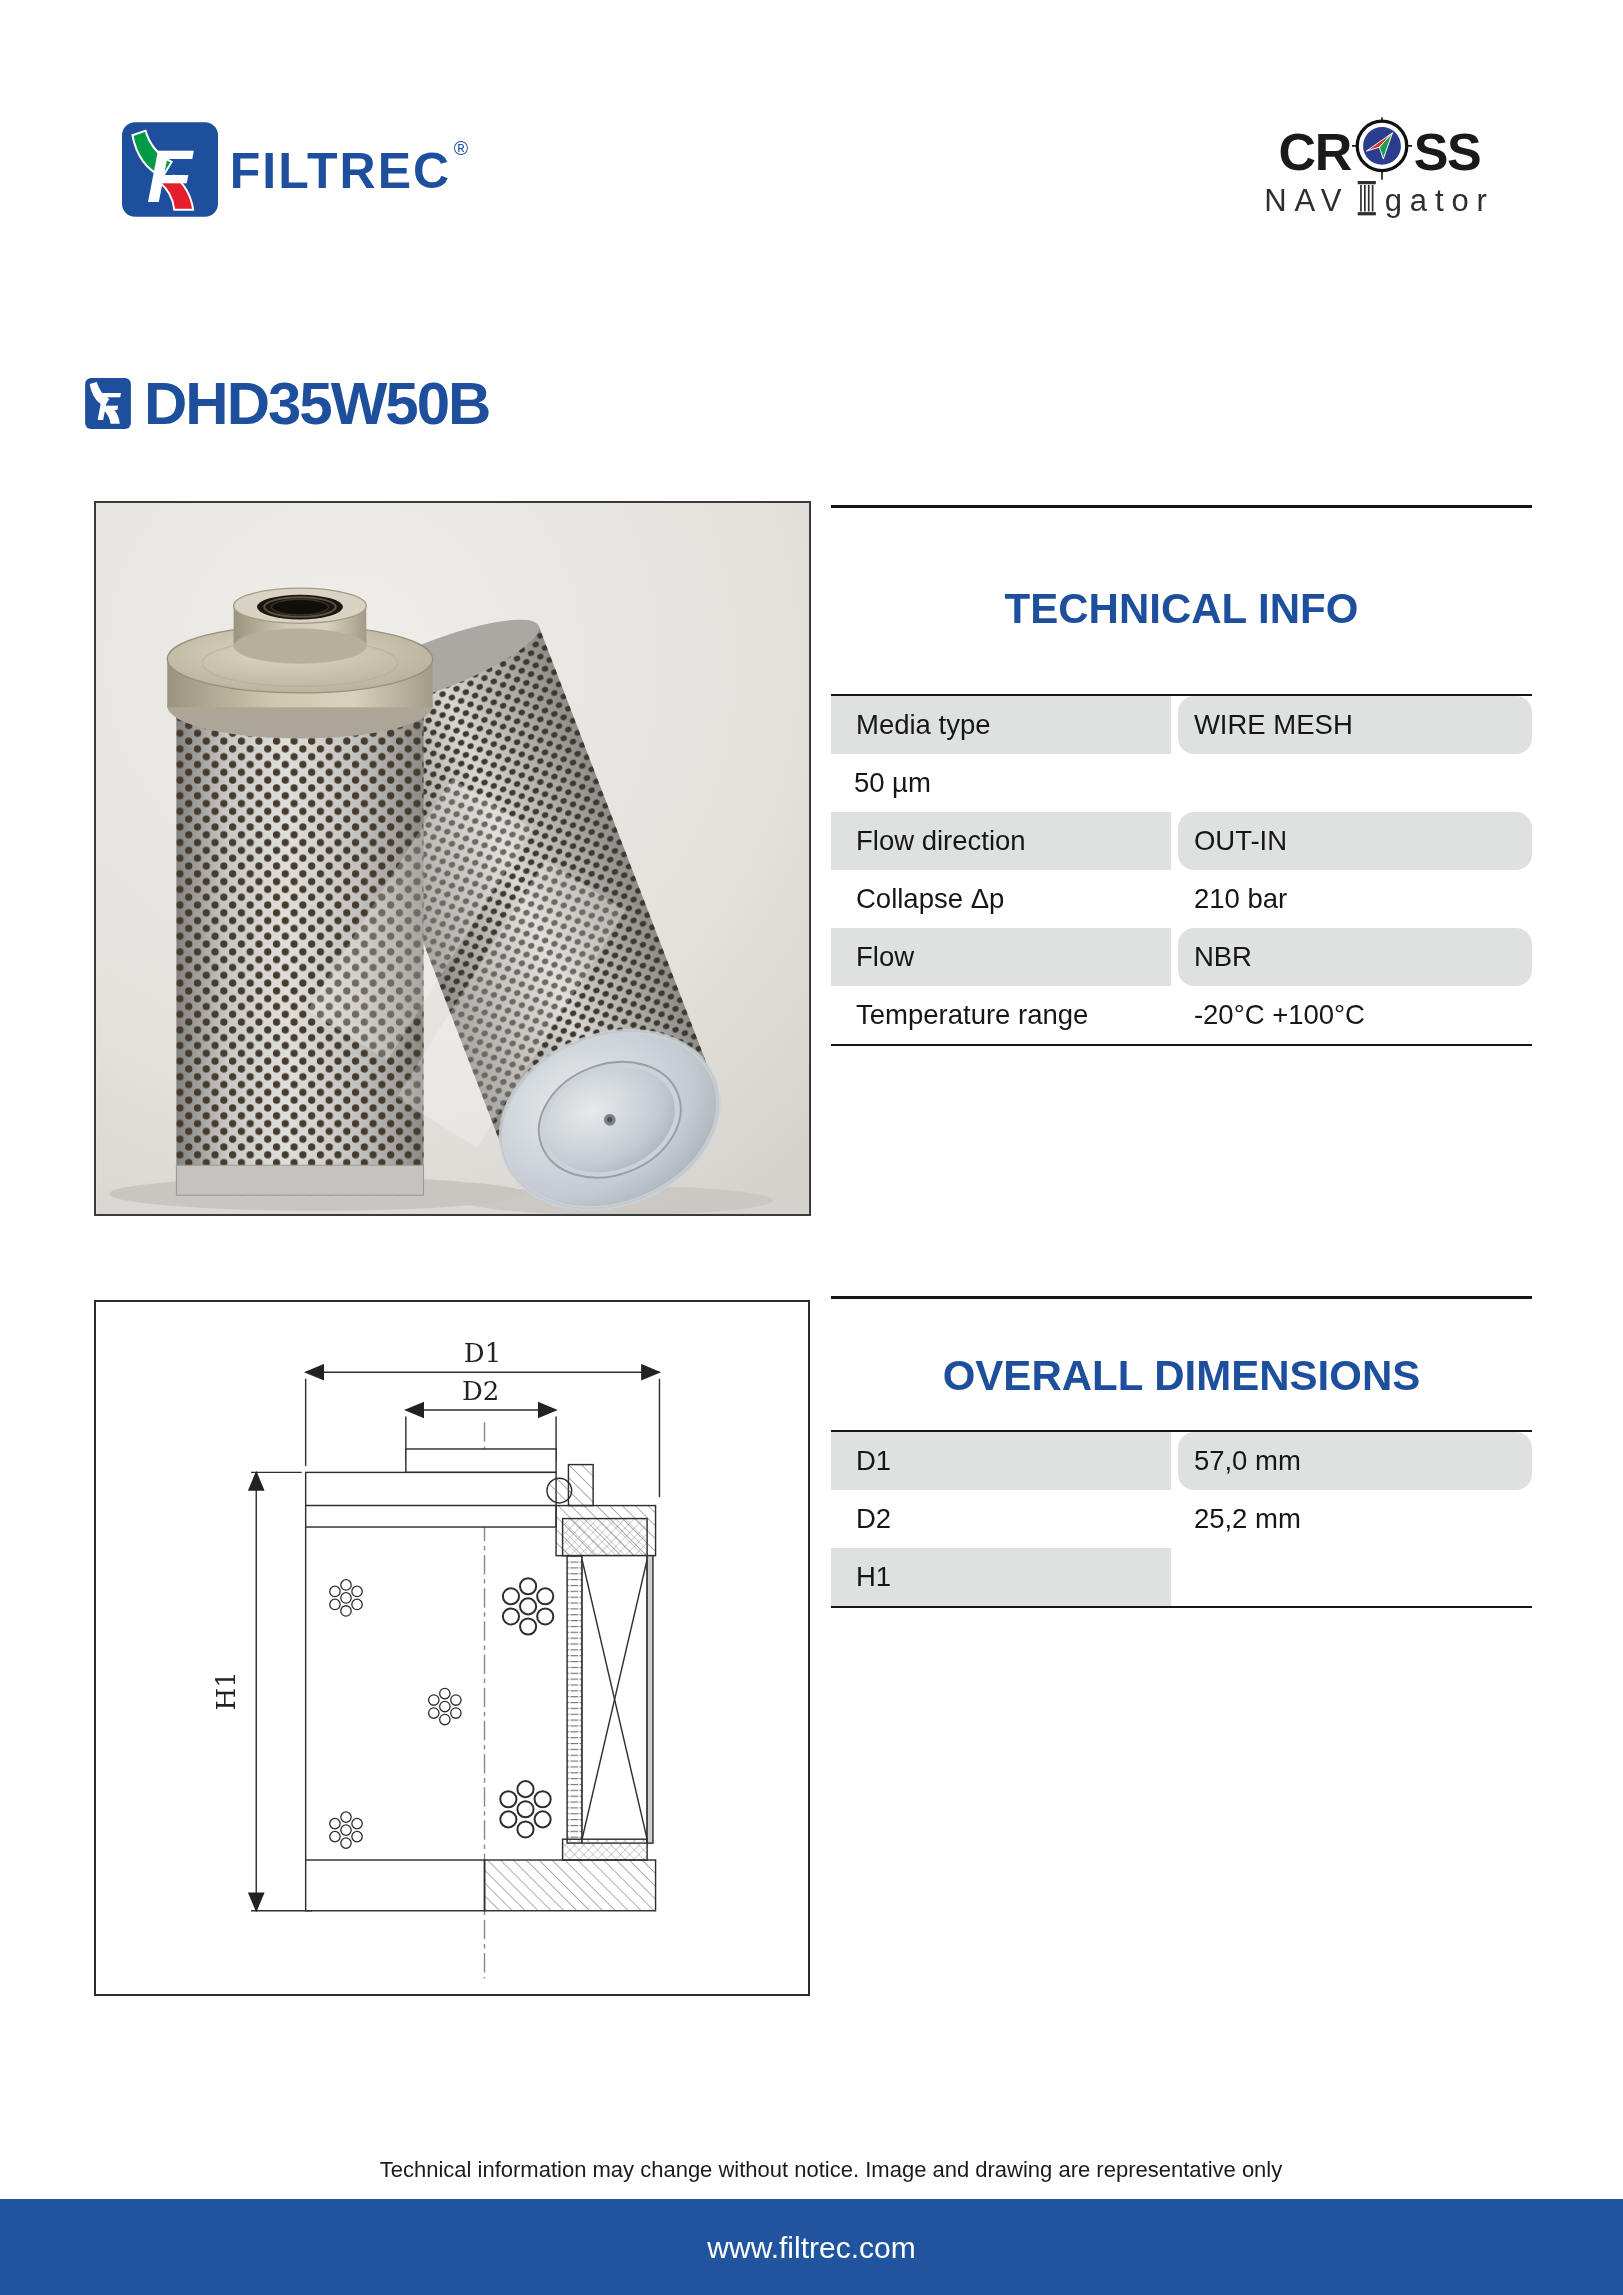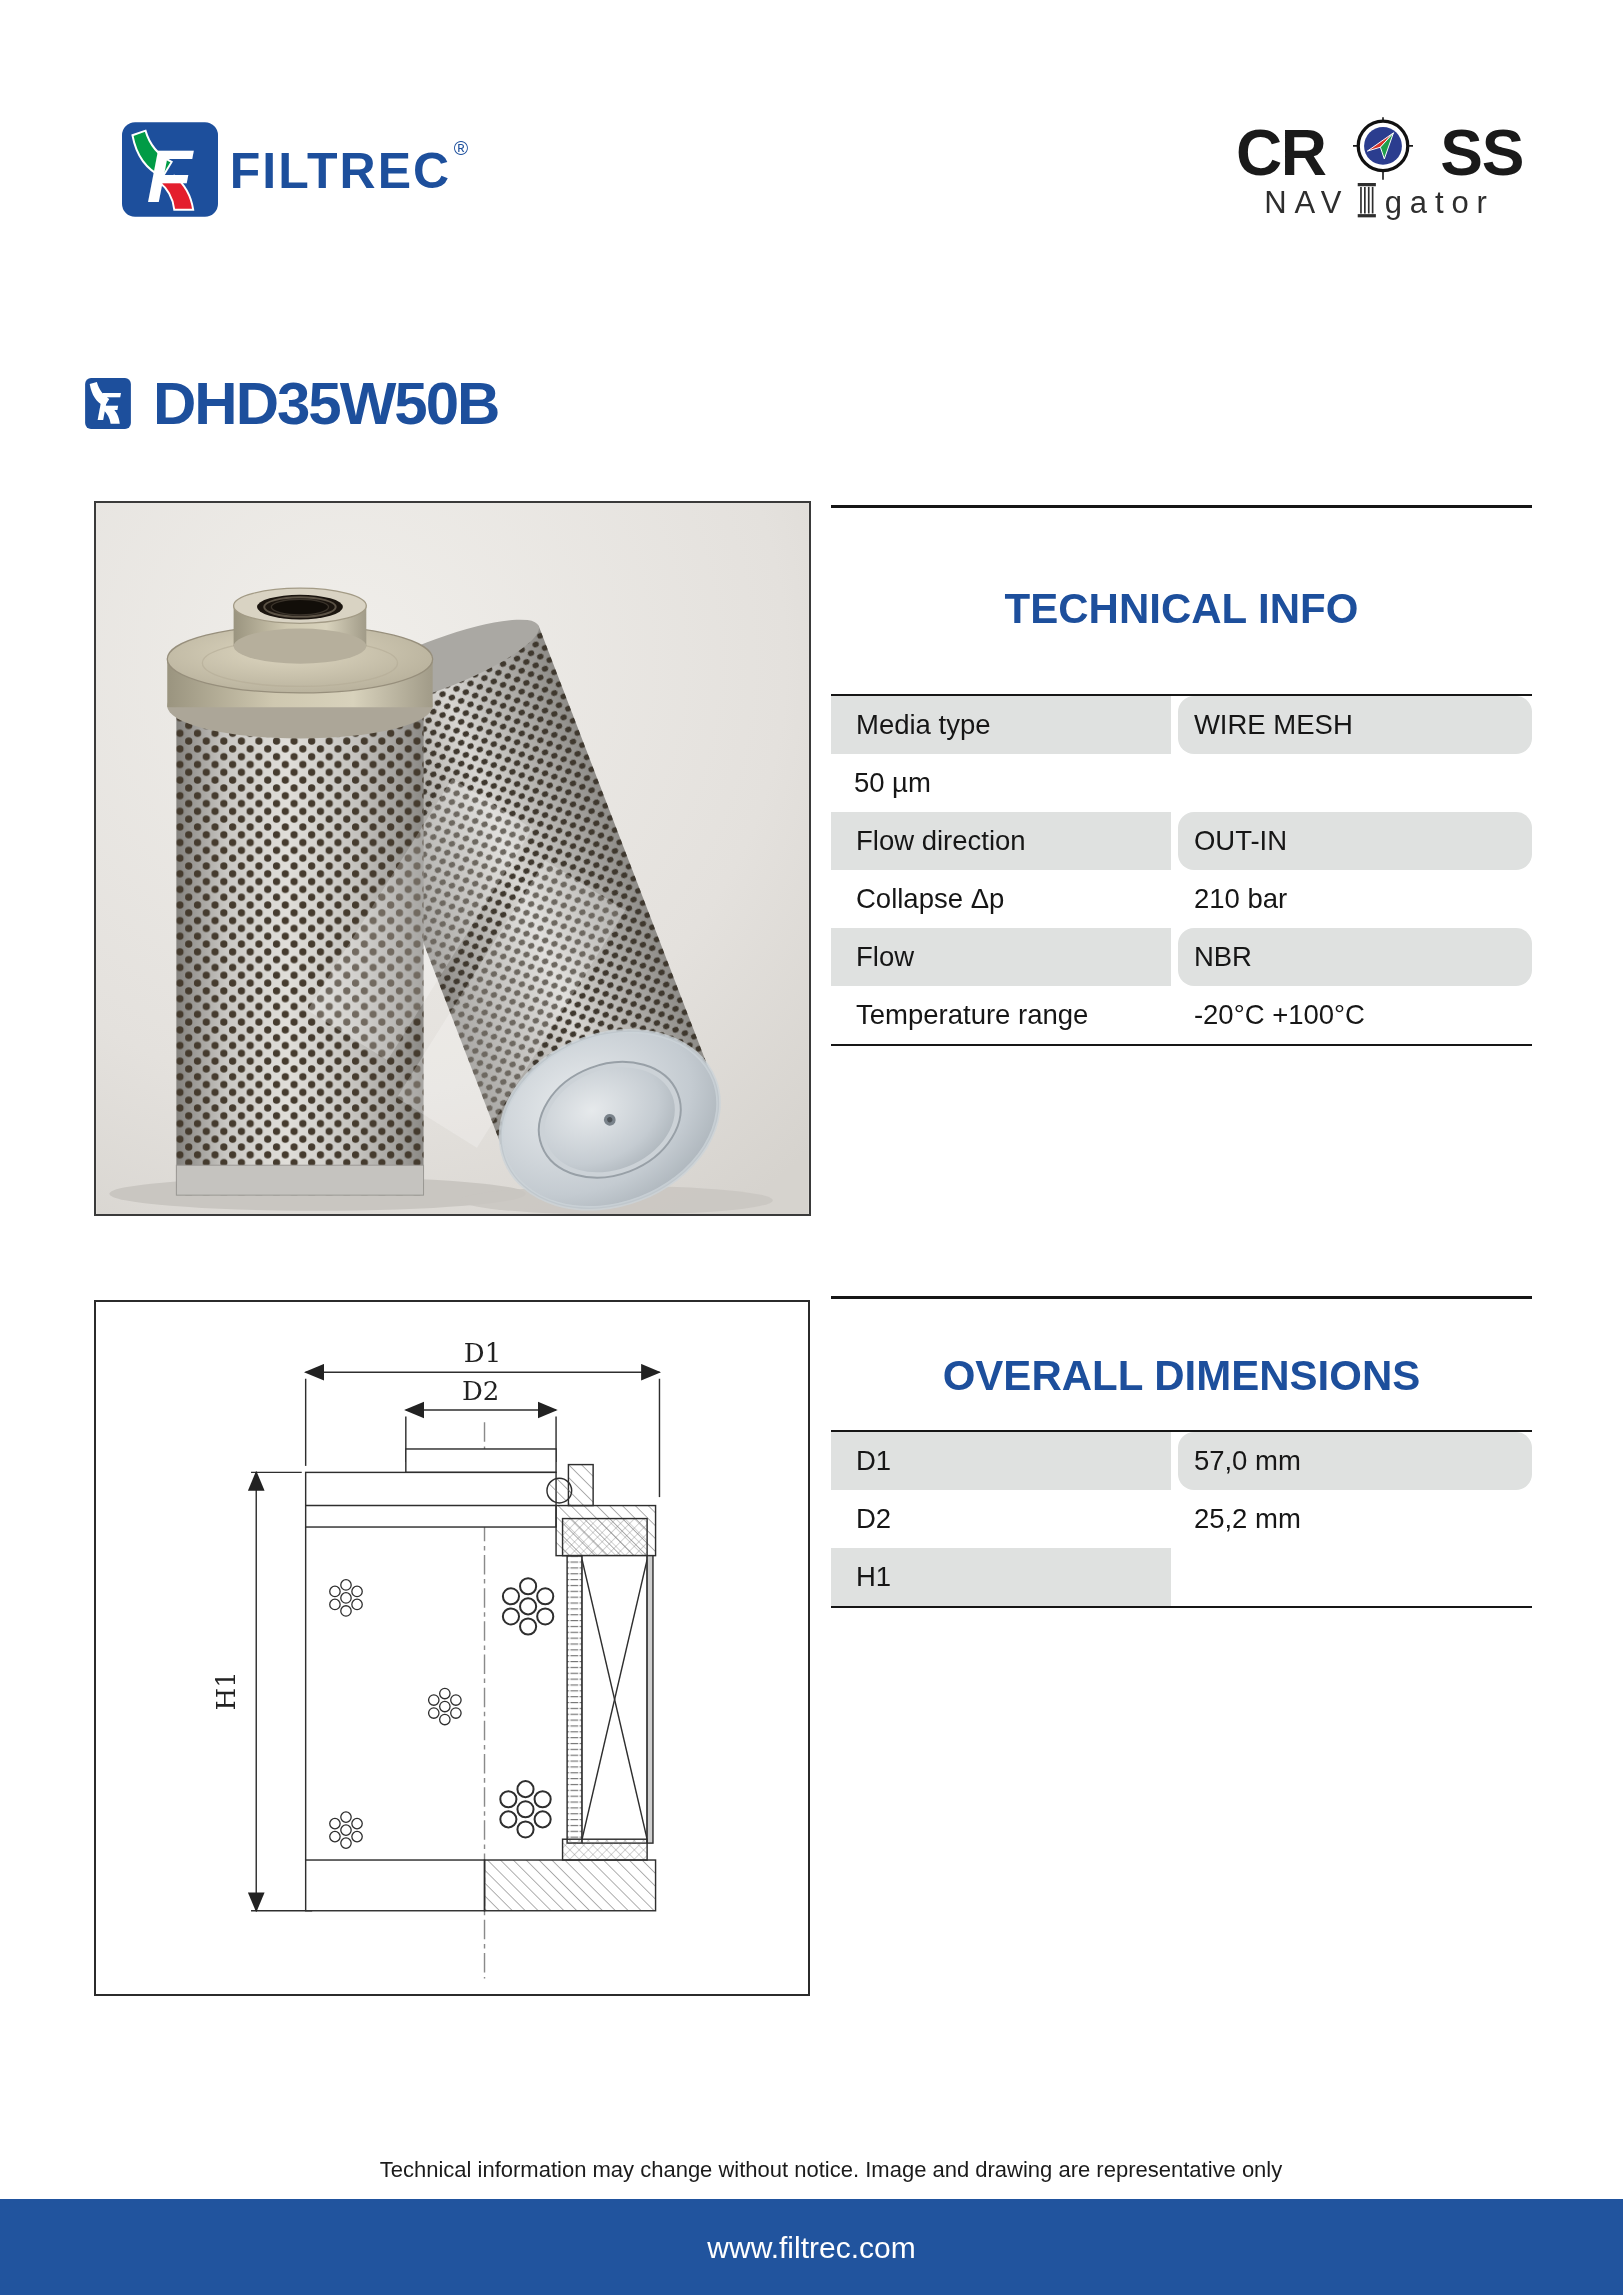--- a/index.html
+++ b/index.html
@@ -10,28 +10,28 @@
   html,body{background:#888;}
   body{font-family:"Liberation Sans", sans-serif;}
   #page{position:relative;width:1623px;height:2295px;background:#ffffff;overflow:hidden;margin:0 auto;}
 
   
   .filtrec-logo{position:absolute;left:122px;top:122px;display:flex;align-items:center;}
   .filtrec-word{font-size:50px;font-weight:bold;letter-spacing:2px;color:var(--brand_blue);margin-left:11.8px;line-height:1;}
   .reg-mark{font-size:19.6px;color:var(--brand_blue);vertical-align:super;position:relative;top:-22px;left:2.6px;font-weight:normal;}
   .cross-logo{position:absolute;left:1255px;top:116px;width:249px;}
   .cross-line1{display:flex;justify-content:center;align-items:center;color:#1a1a1a;
-               font-size:64px;font-weight:bold;letter-spacing:-1.3px;line-height:1;gap:26px;}
+               font-size:52px;font-weight:bold;letter-spacing:-1.3px;line-height:1;}
   .cross-line1 .compass-wrap{margin:0 1.3px;position:relative;top:1.3px;}
   .cross-line2{display:flex;justify-content:center;align-items:center;gap:7.9px;margin-top:-6.5px;
                font-size:31px;color:#2e2e2e;letter-spacing:7.9px;line-height:1;}
 
   
   .product-row{position:absolute;left:85px;top:374px;display:flex;align-items:center;}
-  .product-code{font-size:60px;font-weight:bold;letter-spacing:-2px;color:var(--brand_blue);margin-left:22px;line-height:1;}
+  .product-code{font-size:60px;font-weight:bold;letter-spacing:-2px;color:var(--brand_blue);margin-left:13px;line-height:1;}
 
   
   .photo-box{position:absolute;left:94px;top:501px;width:717px;height:715px;border:2px solid #3a3a3a;background:#e9e7e3;}
   .drawing-box{position:absolute;left:94px;top:1300px;width:716px;height:696px;border:2px solid #2b2b2b;background:#fff;}
   .photo-box svg,.drawing-box svg{display:block;width:100%;height:100%;}
 
   
   .section-rule{position:absolute;left:831px;width:701px;height:2.6px;background:var(--rule_dark);}
   .sec-title{position:absolute;left:831px;width:701px;text-align:center;font-size:42px;font-weight:bold;color:var(--brand_blue);letter-spacing:0;}
   .spec-table{position:absolute;left:831px;width:701px;border-top:2.6px solid var(--rule_dark);border-bottom:2.6px solid var(--rule_dark);}

